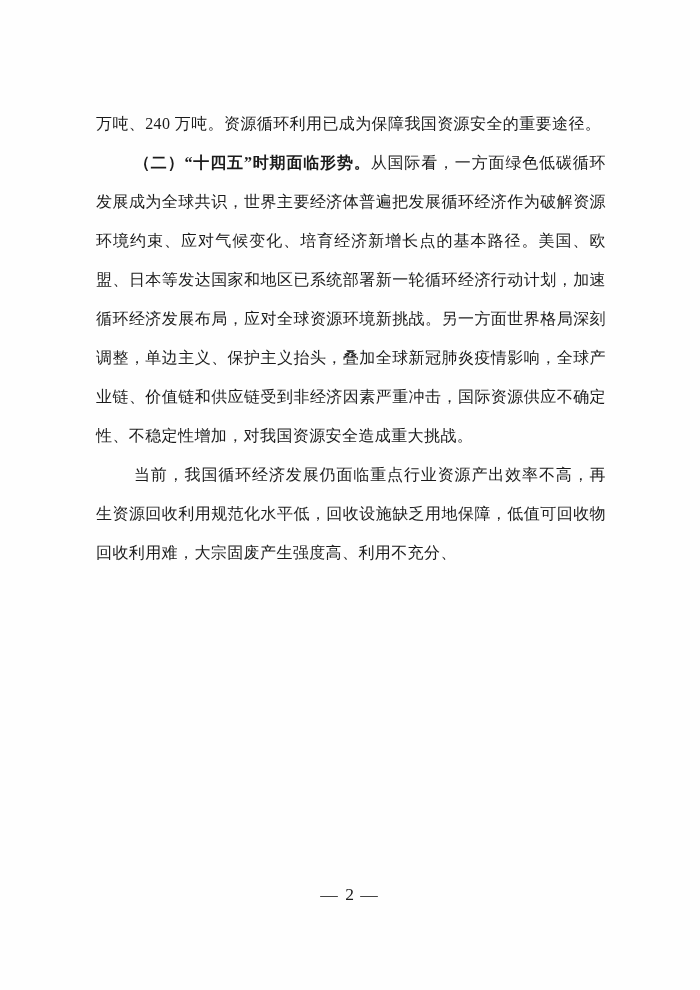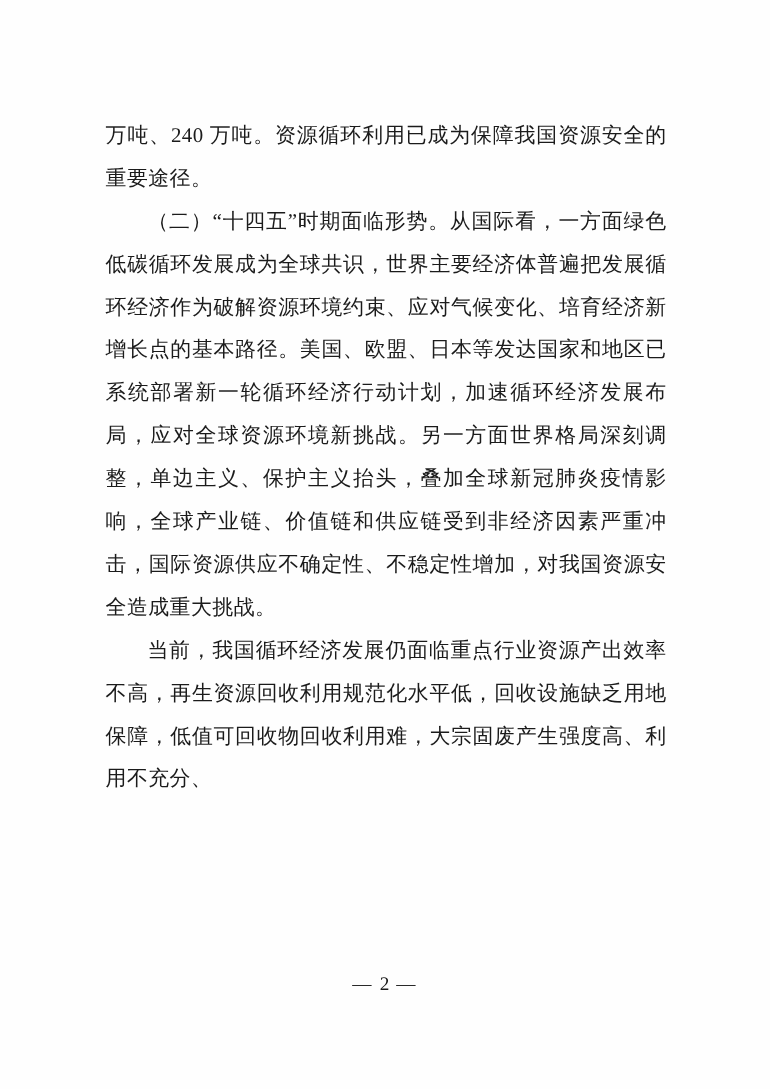--- a/index.html
+++ b/index.html
@@ -23,37 +23,37 @@
     height: 990px;
     background: #fefefe;
   }
   .content {
     position: absolute;
     left: 96px;
     top: 104px;
     width: 510px;
   }
   .para {
-    font-size: 19px;
+    font-size: 16px;
     line-height: 39px;
     text-align: justify;
     text-justify: inter-ideograph;
     letter-spacing: 0.4px;
     margin: 0;
     text-indent: 0;
     color: #1b1b1b;
   }
   .para.indent {
     text-indent: 38px;
   }
   .para + .para {
     margin-top: 0;
   }
   .bold {
-    font-weight: normal;
+    font-weight: bold;
   }
   .footer {
     position: absolute;
     left: 0;
     top: 884px;
     width: 700px;
     text-align: center;
     font-size: 17.5px;
     color: #1b1b1b;
     letter-spacing: 1px;

